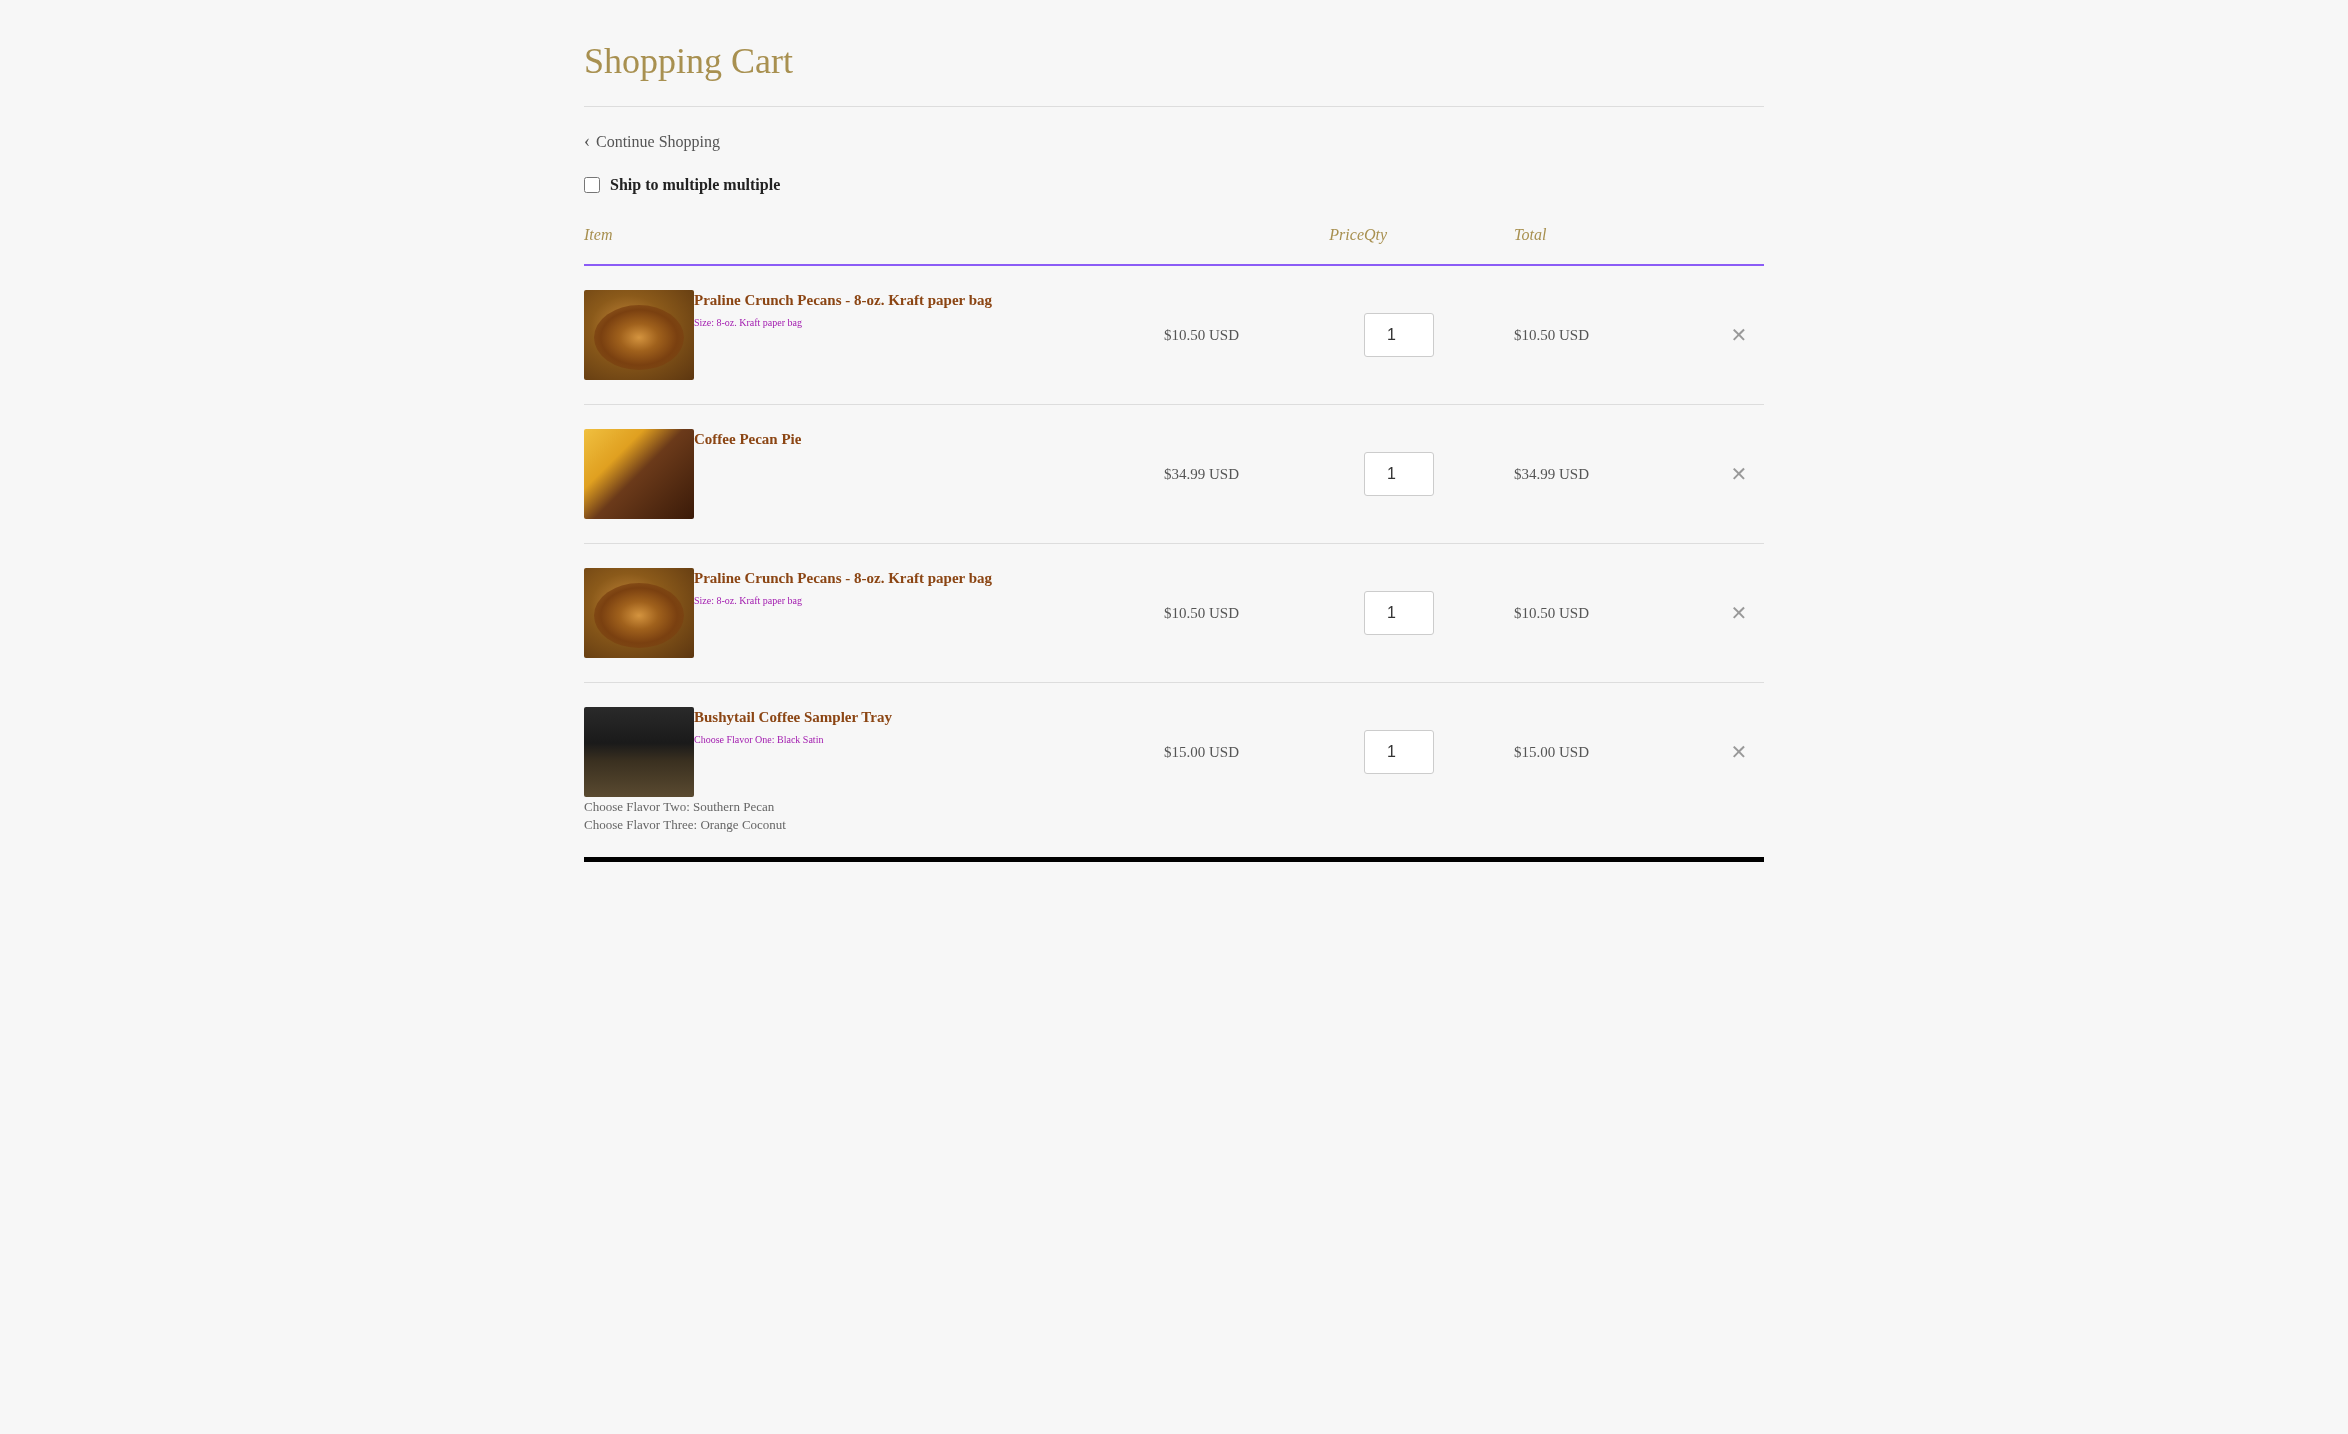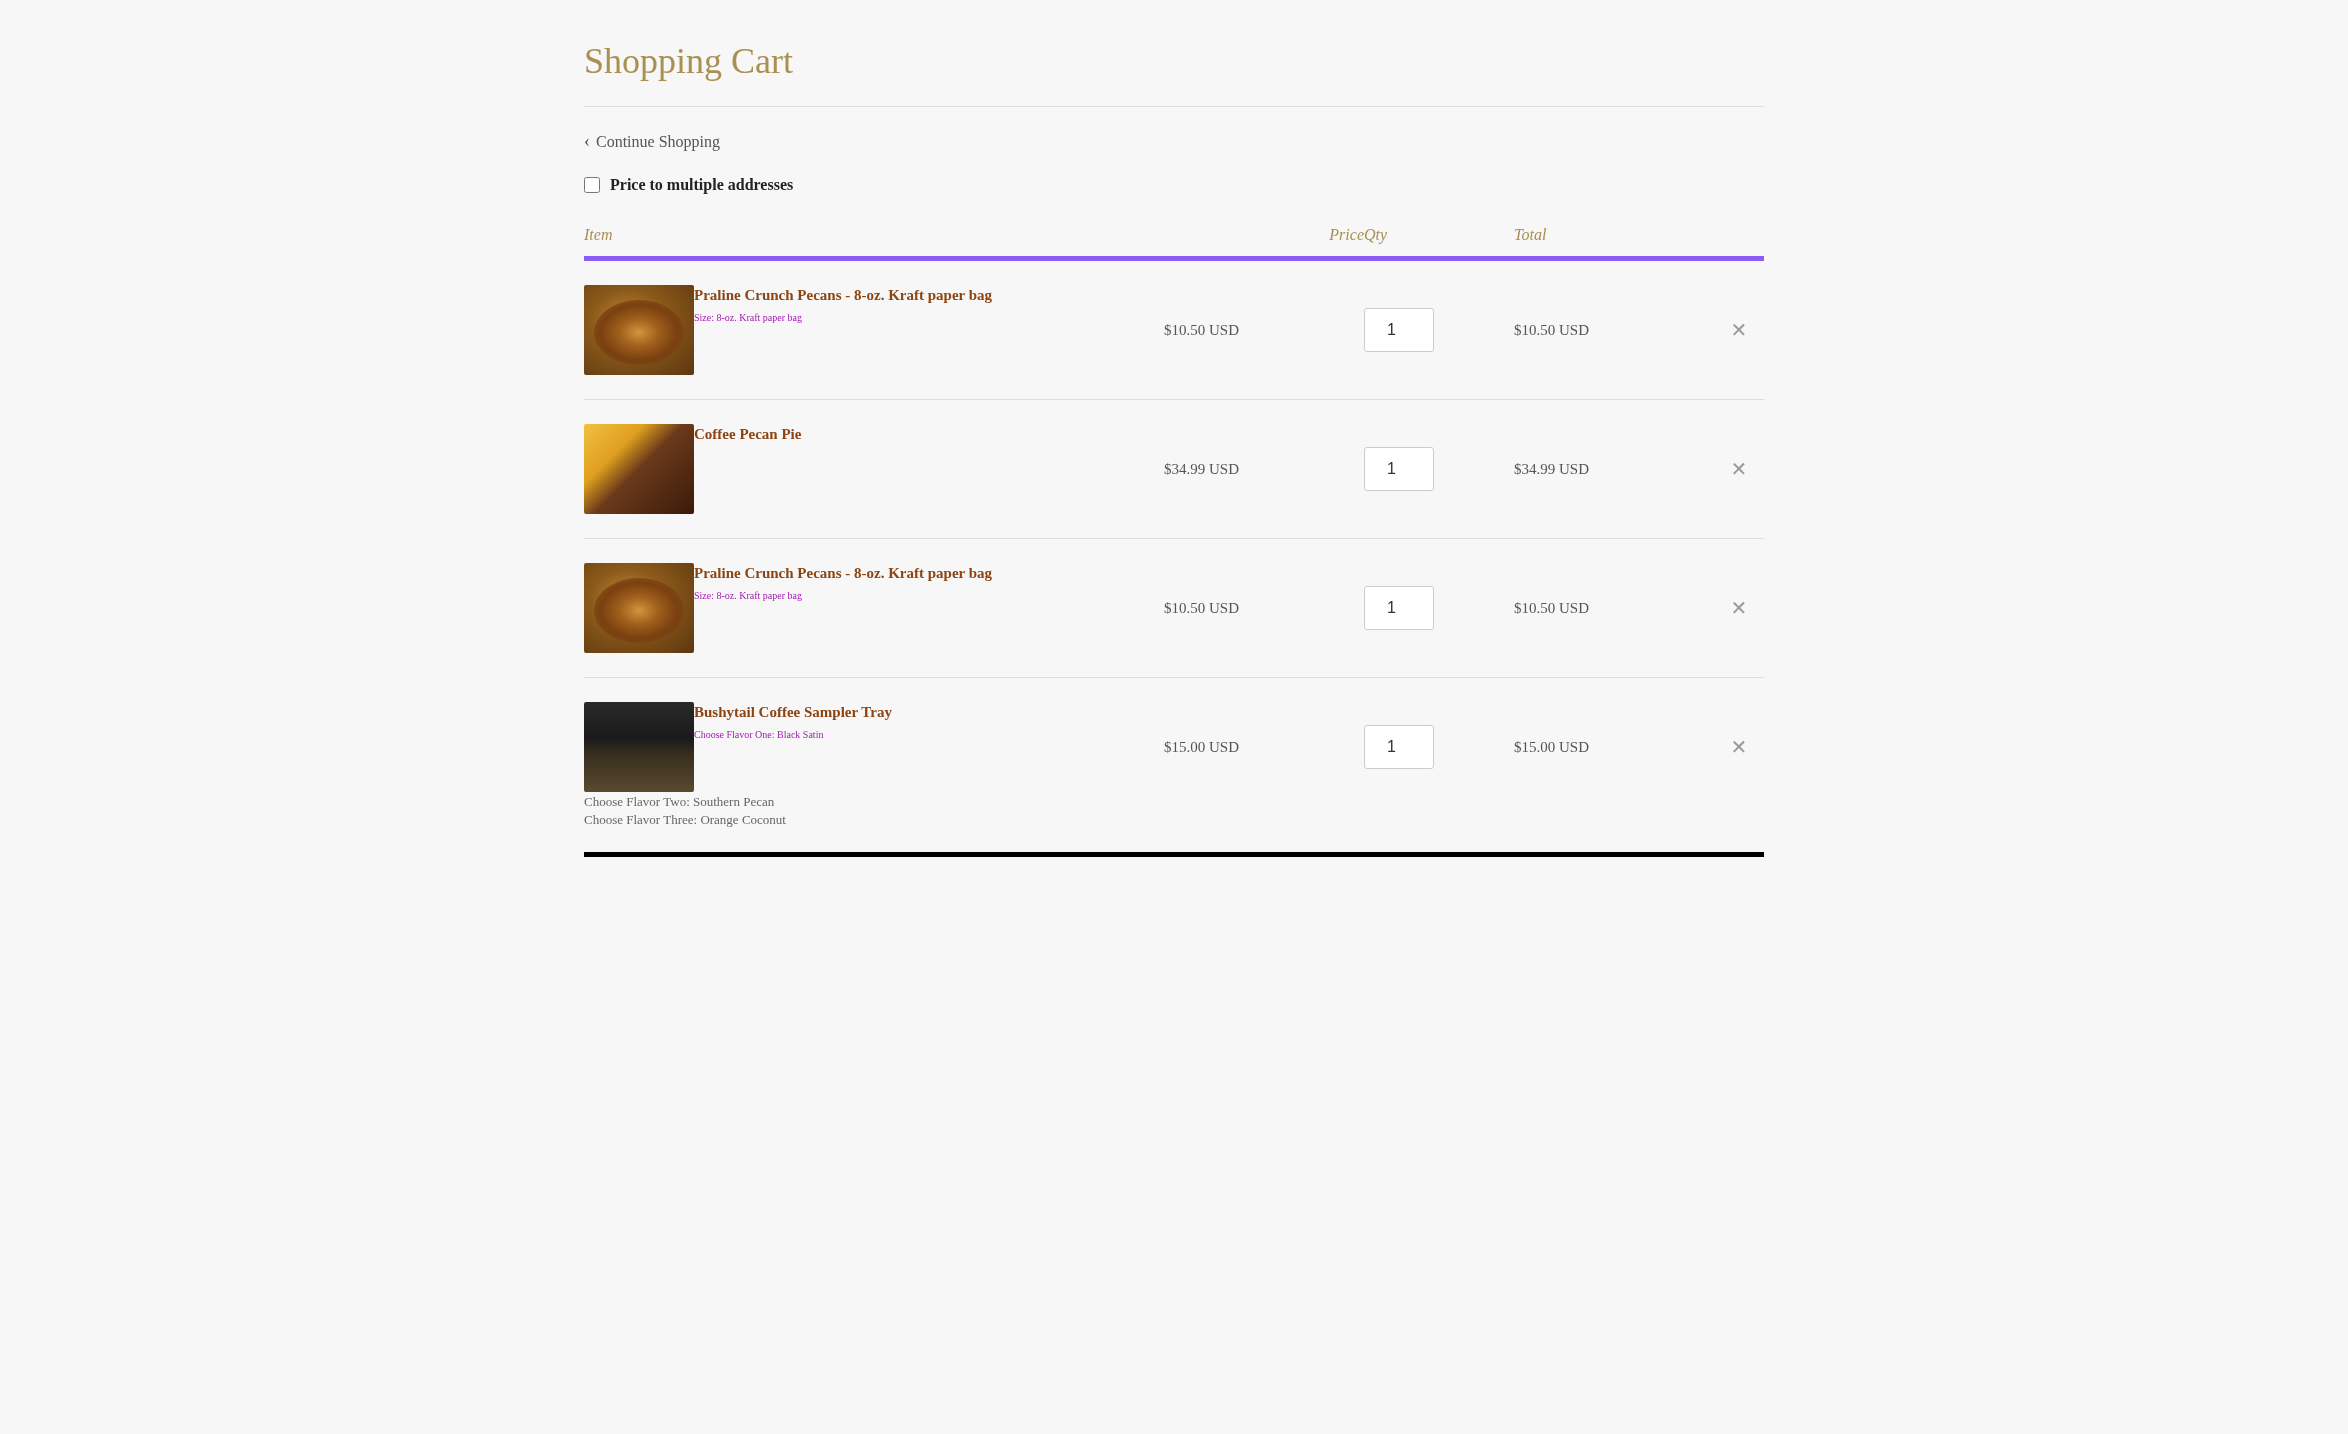--- a/index.html
+++ b/index.html
@@ -71,22 +71,22 @@
       color: #222;
     }
 
     .cart-table {
       width: 100%;
     }
 
     .table-header {
       display: grid;
       grid-template-columns: 1fr 200px 150px 200px 50px;
-      padding-bottom: 12px;
-      border-bottom: 5px solid #8b5cf6;
+      padding-bottom: 20px;
+      border-bottom: 2px solid #8b5cf6;
       margin-bottom: 0;
     }
 
     .table-header-cell {
       font-size: 16px;
       color: #a89050;
       font-style: italic;
     }
 
     .table-header-cell.price-col {
@@ -230,21 +230,21 @@
   <h1 class="page-title">Shopping Cart</h1>
   <hr class="divider">
 
   <a class="continue-shopping" href="#">
     <span class="chevron-left">‹</span>
     <span>Continue Shopping</span>
   </a>
 
   <div class="ship-multiple">
     <input type="checkbox" style="">
-    <span class="ship-multiple-label">Price to multiple addresses</span>
+    <span class="ship-multiple-label">Ship to multiple multiple</span>
   </div>
 
   <div class="cart-table">
     <div class="table-header">
       <div class="table-header-cell">Item</div>
       <div class="table-header-cell price-col">Price</div>
       <div class="table-header-cell qty-col">Qty</div>
       <div class="table-header-cell total-col">Total</div>
       <div class="table-header-cell"></div>
     </div>

